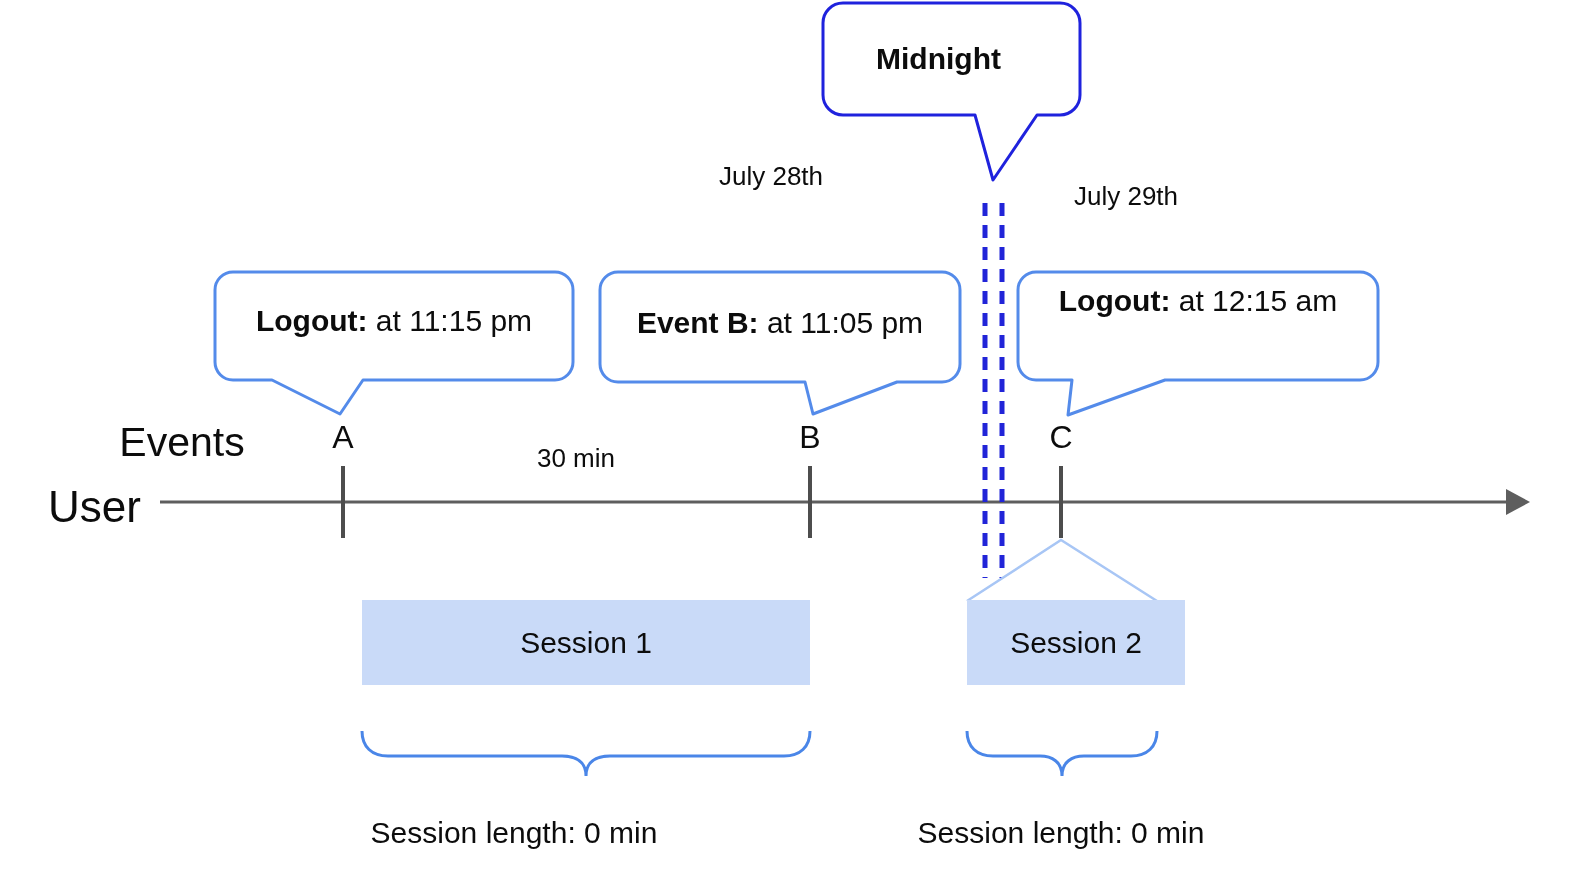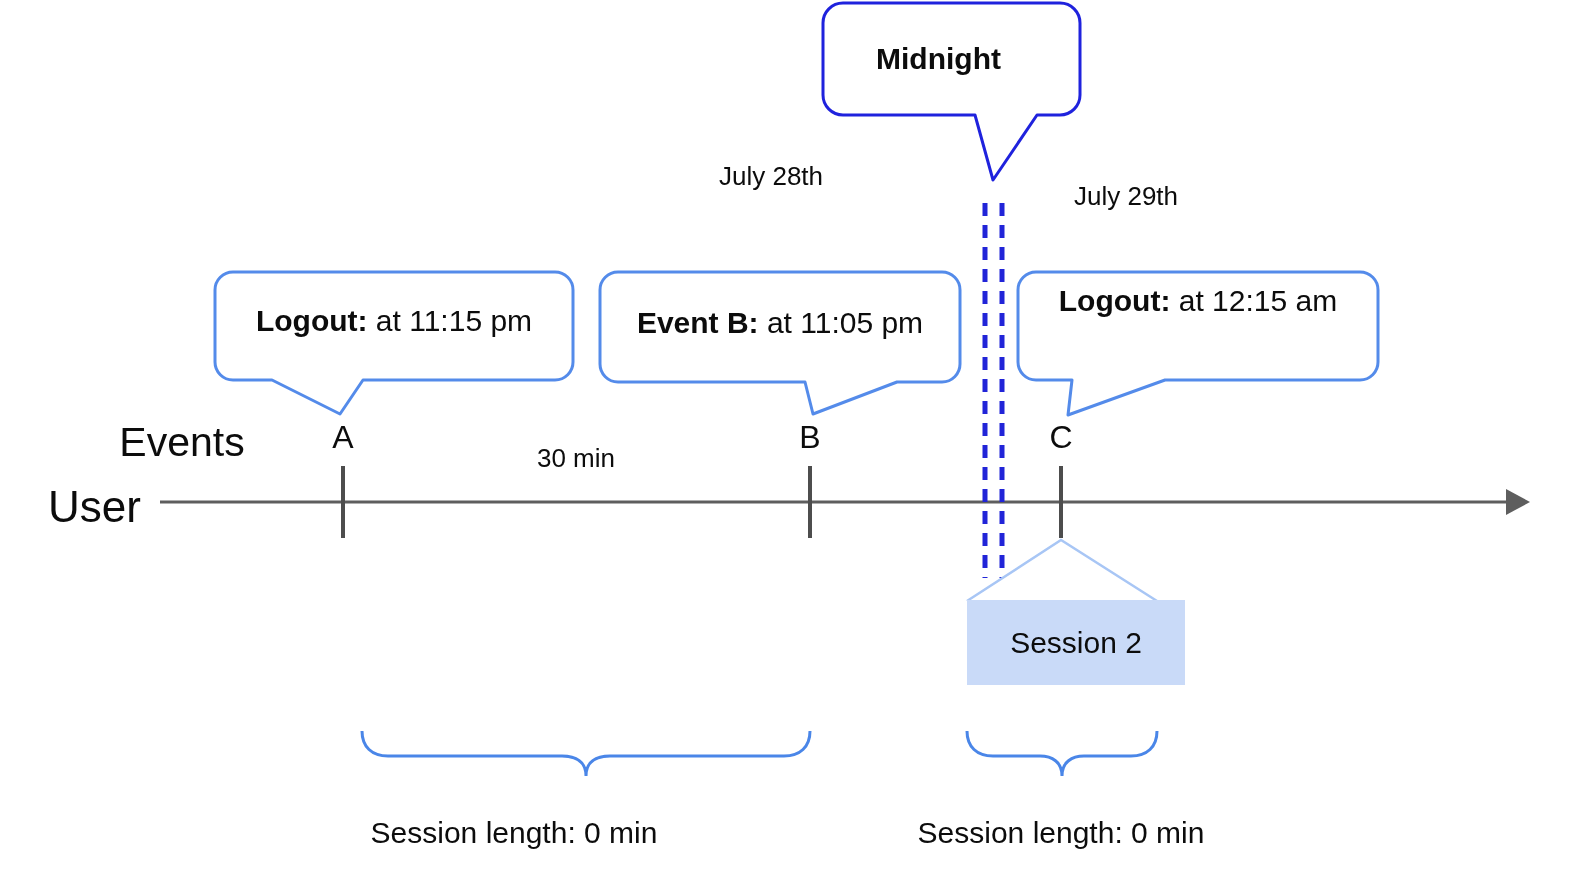--- a/index.html
+++ b/index.html
@@ -77,20 +77,23 @@
   <div class="txt date-label ctr" style="left:771px; top:161px;">July 28th</div>
   <div class="txt date-label ctr" style="left:1126px; top:161px;margin-top:20px;">July 29th</div>
 
   <div class="txt axis-label ctr" style="left:182px; top:419px;">Events</div>
   <div class="txt mark-label ctr" style="left:343px; top:419px;">A</div>
   <div class="txt mark-label ctr" style="left:810px; top:419px;">B</div>
   <div class="txt mark-label ctr" style="left:1061px; top:419px;">C</div>
   <div class="txt user-label" style="left:48px; top:482px;">User</div>
   <div class="txt interval-label ctr" style="left:576px; top:443px;">30 min</div>
 
+  <div class="session-box" style="left:362px; top:600px; width:448px; height:85px;">
+    <span>Session 1</span>
+  </div>
   <div class="session-box" style="left:967px; top:600px; width:218px; height:85px;">
     <span>Session 2</span>
   </div>
 
   <div class="txt length-label ctr" style="left:514px; top:816px;">Session length: 0 min</div>
   <div class="txt length-label ctr" style="left:1061px; top:816px;">Session length: 0 min</div>
 
 </div>
 
 </body></html>

